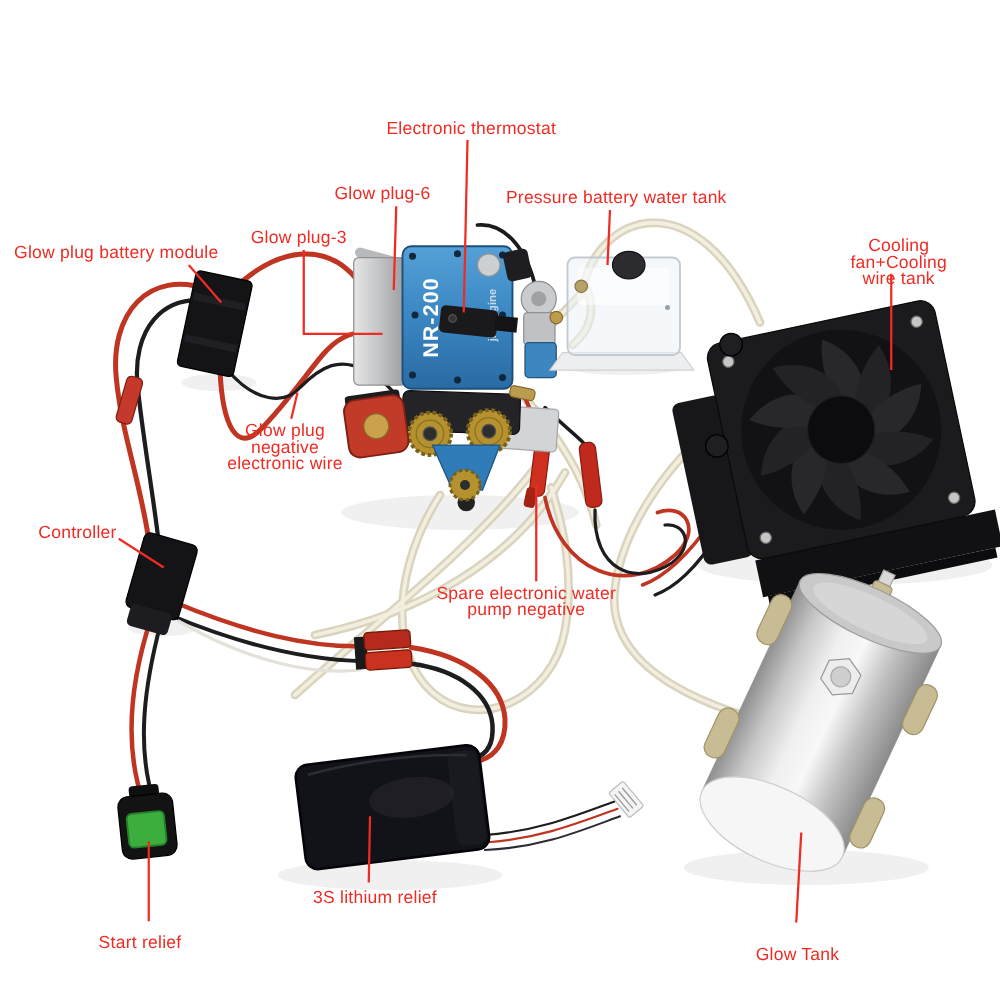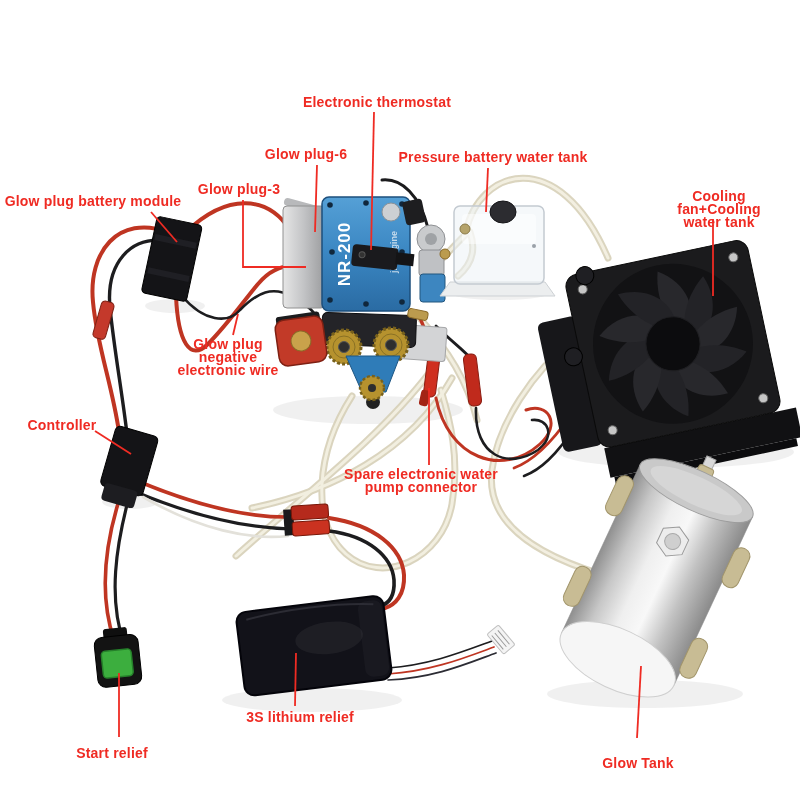--- a/index.html
+++ b/index.html
@@ -1,20 +1,20 @@
 <!DOCTYPE html>
 <html style="--label-red: #ef2b23;"><head>
 <meta charset="utf-8">
 <style>
   html,body{margin:0;padding:0;background:#ffffff;}
   .scene{position:relative;width:800px;height:800px;background:#ffffff;overflow:hidden;
          font-family:"Liberation Sans",sans-serif;}
   .scene svg{position:absolute;left:0;top:0;}
   .label{position:absolute;transform:translateX(-50%);color:var(--label-red,#ef2b23);
-         font-weight:bold;font-size:14px;line-height:13px;text-align:center;
+         font-weight:normal;font-size:14px;line-height:13px;text-align:center;
          white-space:pre-line;letter-spacing:.2px;}
 </style>
 </head>
 <body>
 
 <div class="scene">
 
 <svg width="800" height="800" viewBox="0 0 800 800">
   <defs>
     <linearGradient id="blueGrad" x1="0" y1="0" x2="0" y2="1">
@@ -258,24 +258,24 @@
     <line x1="637" y1="738" x2="641" y2="666"></line>
   </g>
 </svg>
 
 <div class="label" style="left:377px;top:96px">Electronic thermostat</div>
 <div class="label" style="left:306px;top:148px">Glow plug-6</div>
 <div class="label" style="left:239px;top:183px">Glow plug-3</div>
 <div class="label" style="left:493px;top:151px">Pressure battery water tank</div>
 <div class="label" style="left:93px;top:195px">Glow plug battery module</div>
 <div class="label" style="left:719px;top:190px">Cooling fan+Cooling
-water tank</div>
+wire tank</div>
 <div class="label" style="left:228px;top:338px">Glow plug
 negative
 electronic wire</div>
 <div class="label" style="left:62px;top:419px">Controller</div>
 <div class="label" style="left:421px;top:468px">Spare electronic water
-pump connector</div>
+pump negative</div>
 <div class="label" style="left:300px;top:711px">3S lithium relief</div>
 <div class="label" style="left:112px;top:747px">Start relief</div>
 <div class="label" style="left:638px;top:757px">Glow Tank</div>
 
 </div>
 
 </body></html>

